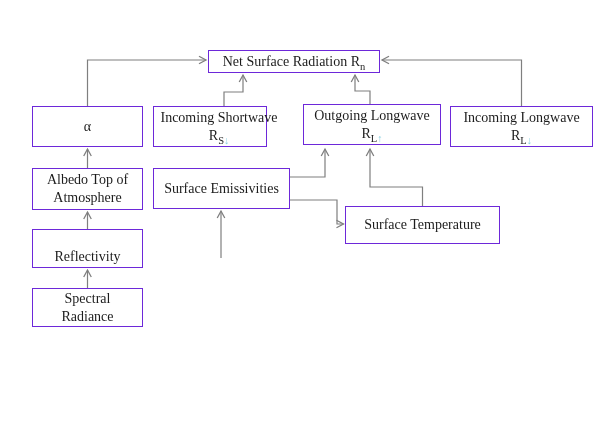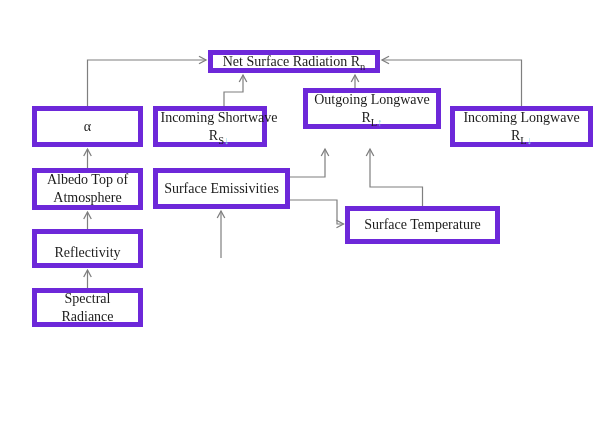--- a/index.html
+++ b/index.html
@@ -18,21 +18,21 @@
     width: 609px; height: 421px;
   }
   .connectors path {
     fill: none;
     stroke: #7f7f7f;
     stroke-width: 1.2;
   }
   .box {
     position: absolute;
     box-sizing: border-box;
-    border: 5px solid #6d28d9;
+    border: 1px solid #6d28d9;
     background: #ffffff;
     display: flex;
     flex-direction: column;
     align-items: center;
     justify-content: center;
     text-align: center;
     font-size: 14px;
     line-height: 18px;
     padding: 1px 2px;
   }
@@ -41,21 +41,21 @@
     font-size: 10.5px;
     line-height: 0;
     letter-spacing: 0;
   }
   .cyan-arrow { color: #8bcfe0; }
   .ndvi-n { color: #9d6bac; }
   
   #box-net                { left: 208px; top: 50px;  width: 172px; height: 23px; }
   #box-surface-albedo     { left: 32px;  top: 106px; width: 111px; height: 41px; }
   #box-incoming-shortwave { left: 153px; top: 106px; width: 114px; height: 41px; padding-left: 20px; }
-  #box-outgoing-longwave  { left: 303px; top: 88px; width: 138px; height: 41px; }
+  #box-outgoing-longwave  { left: 303px; top: 104px; width: 138px; height: 41px; }
   #box-incoming-longwave  { left: 450px; top: 106px; width: 143px; height: 41px; }
   #box-albedo-toa         { left: 32px;  top: 168px; width: 111px; height: 42px; }
   #box-surface-emissivities { left: 153px; top: 168px; width: 137px; height: 41px; text-align: right; }
   #box-reflectivity       { left: 32px;  top: 229px; width: 111px; height: 39px; justify-content: flex-end; }
   #box-surface-temperature{ left: 345px; top: 206px; width: 155px; height: 38px; }
   #box-spectral-radiance  { left: 32px;  top: 288px; width: 111px; height: 39px; }
   #box-ndvi               { left: 153px; top: 258px; width: 135px; height: 41px; }
 </style>
 </head>
 <body>

